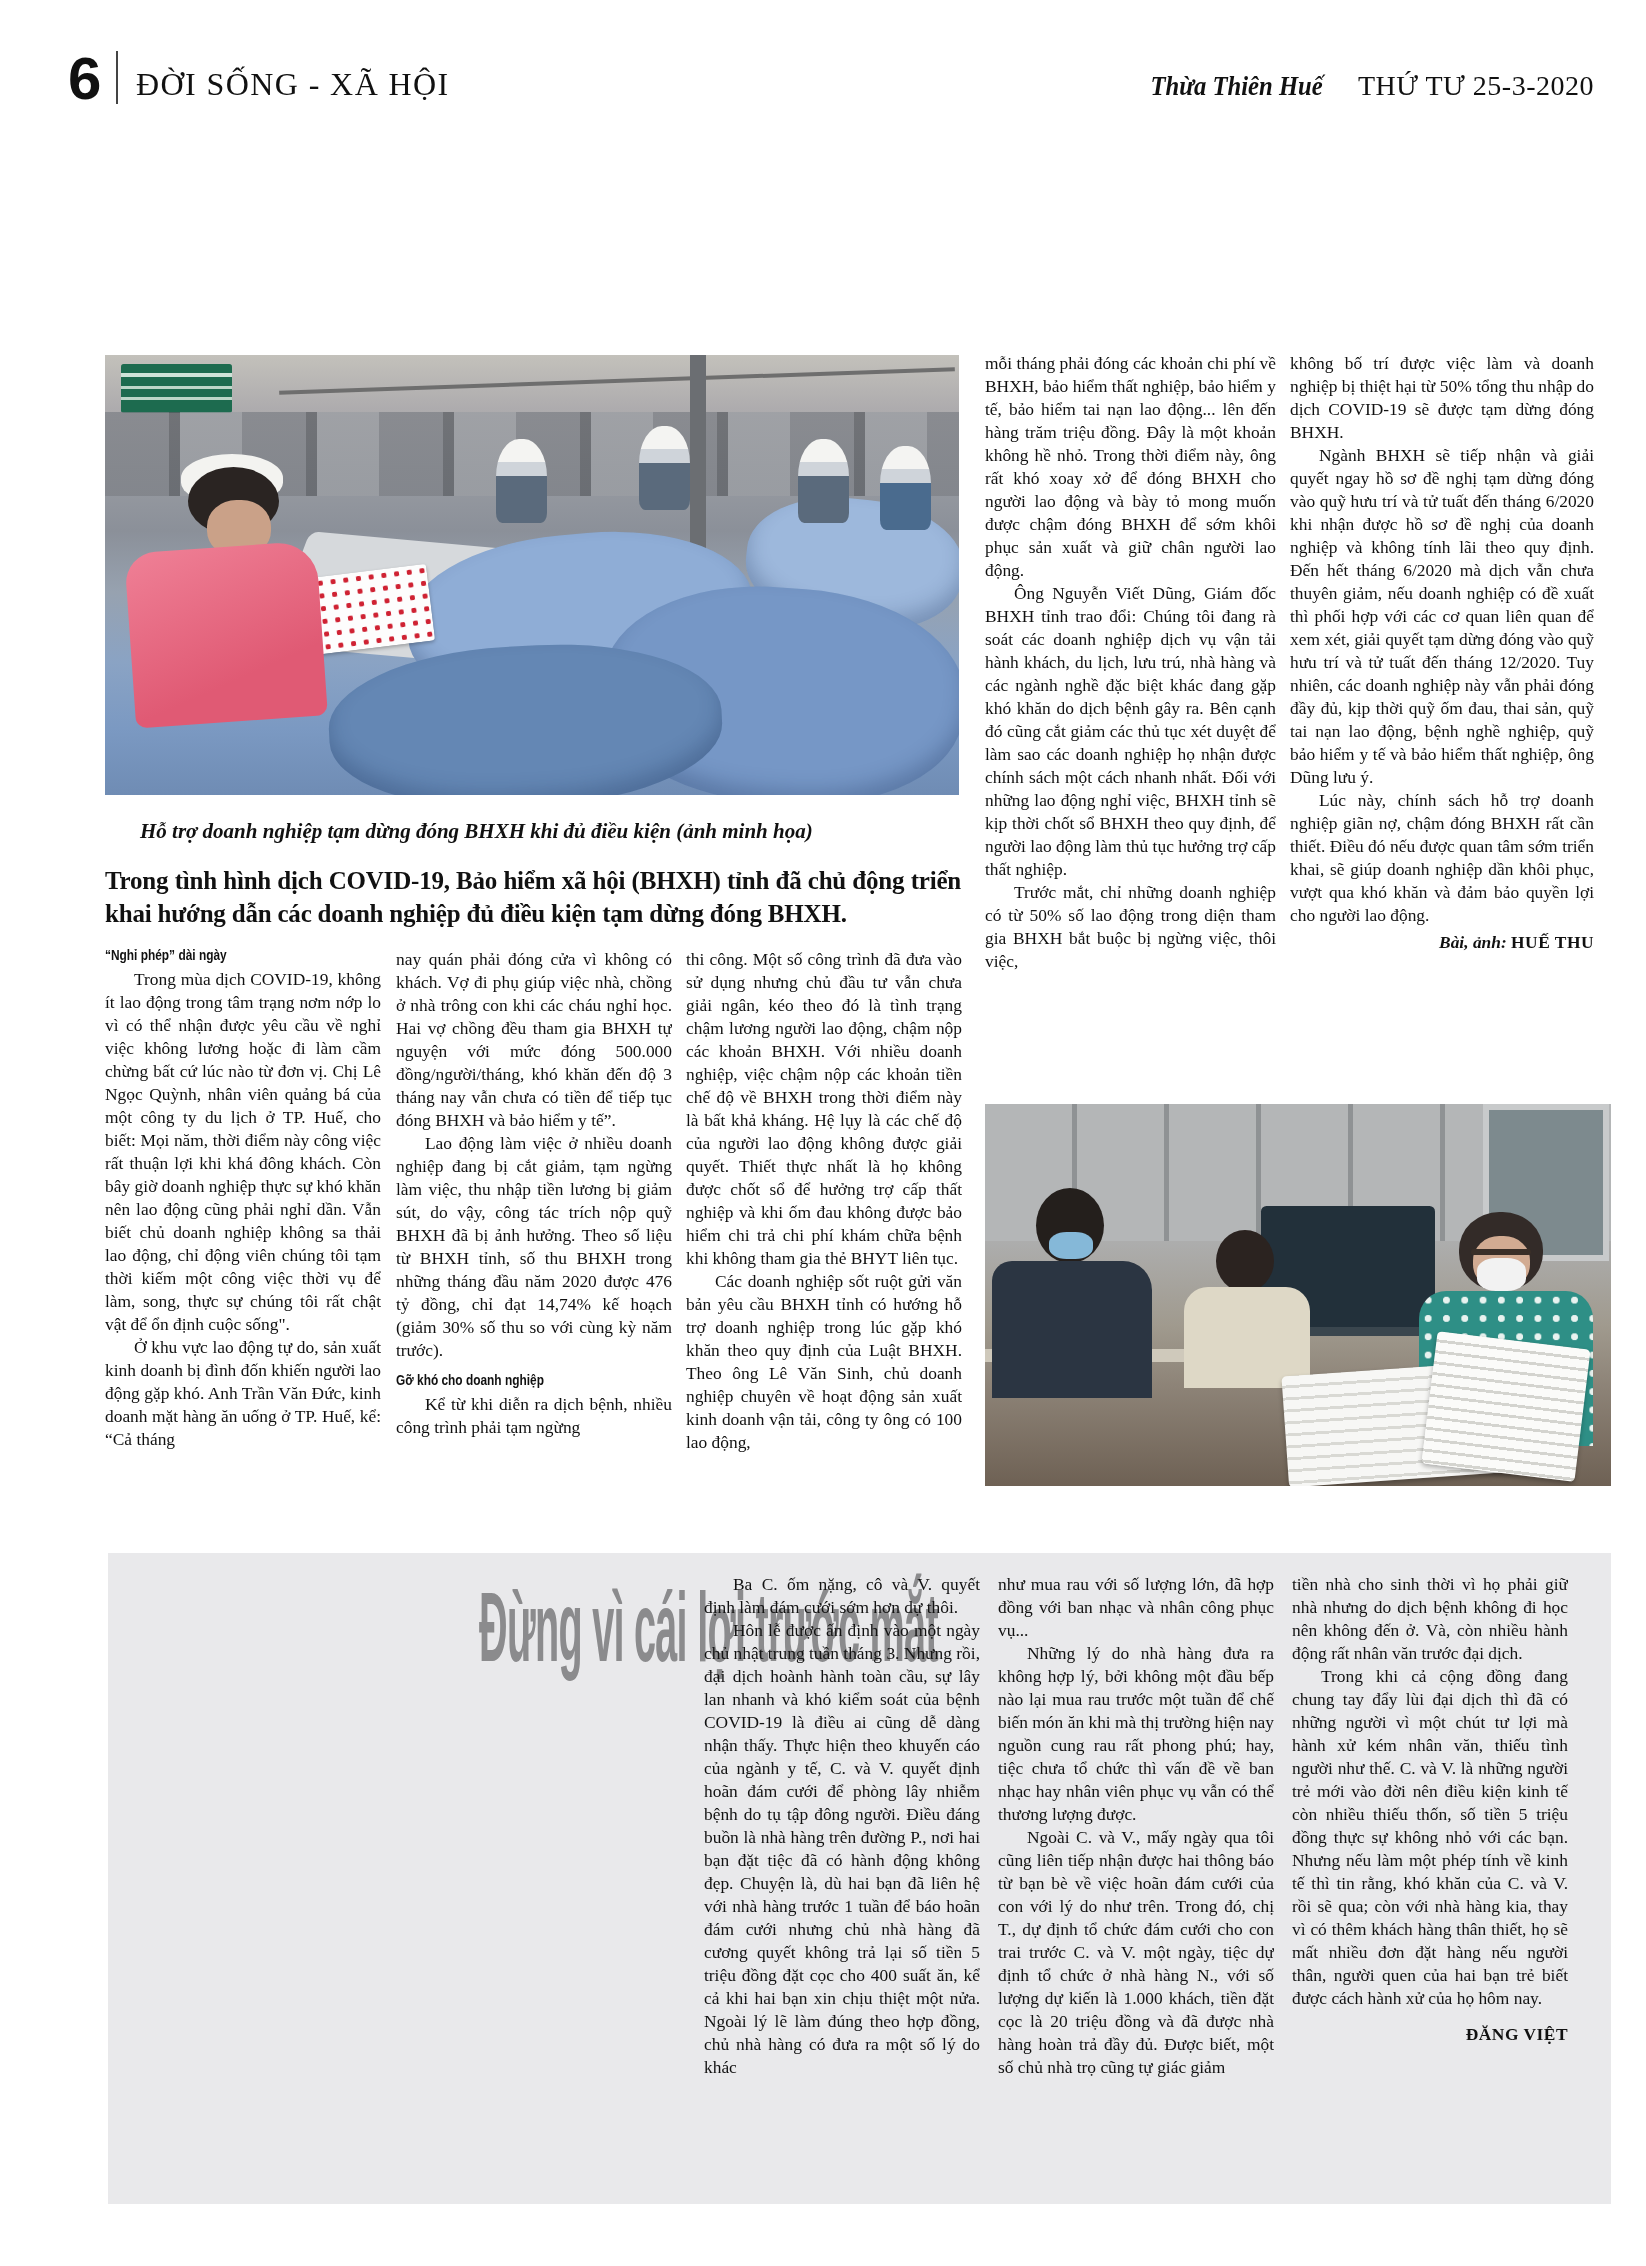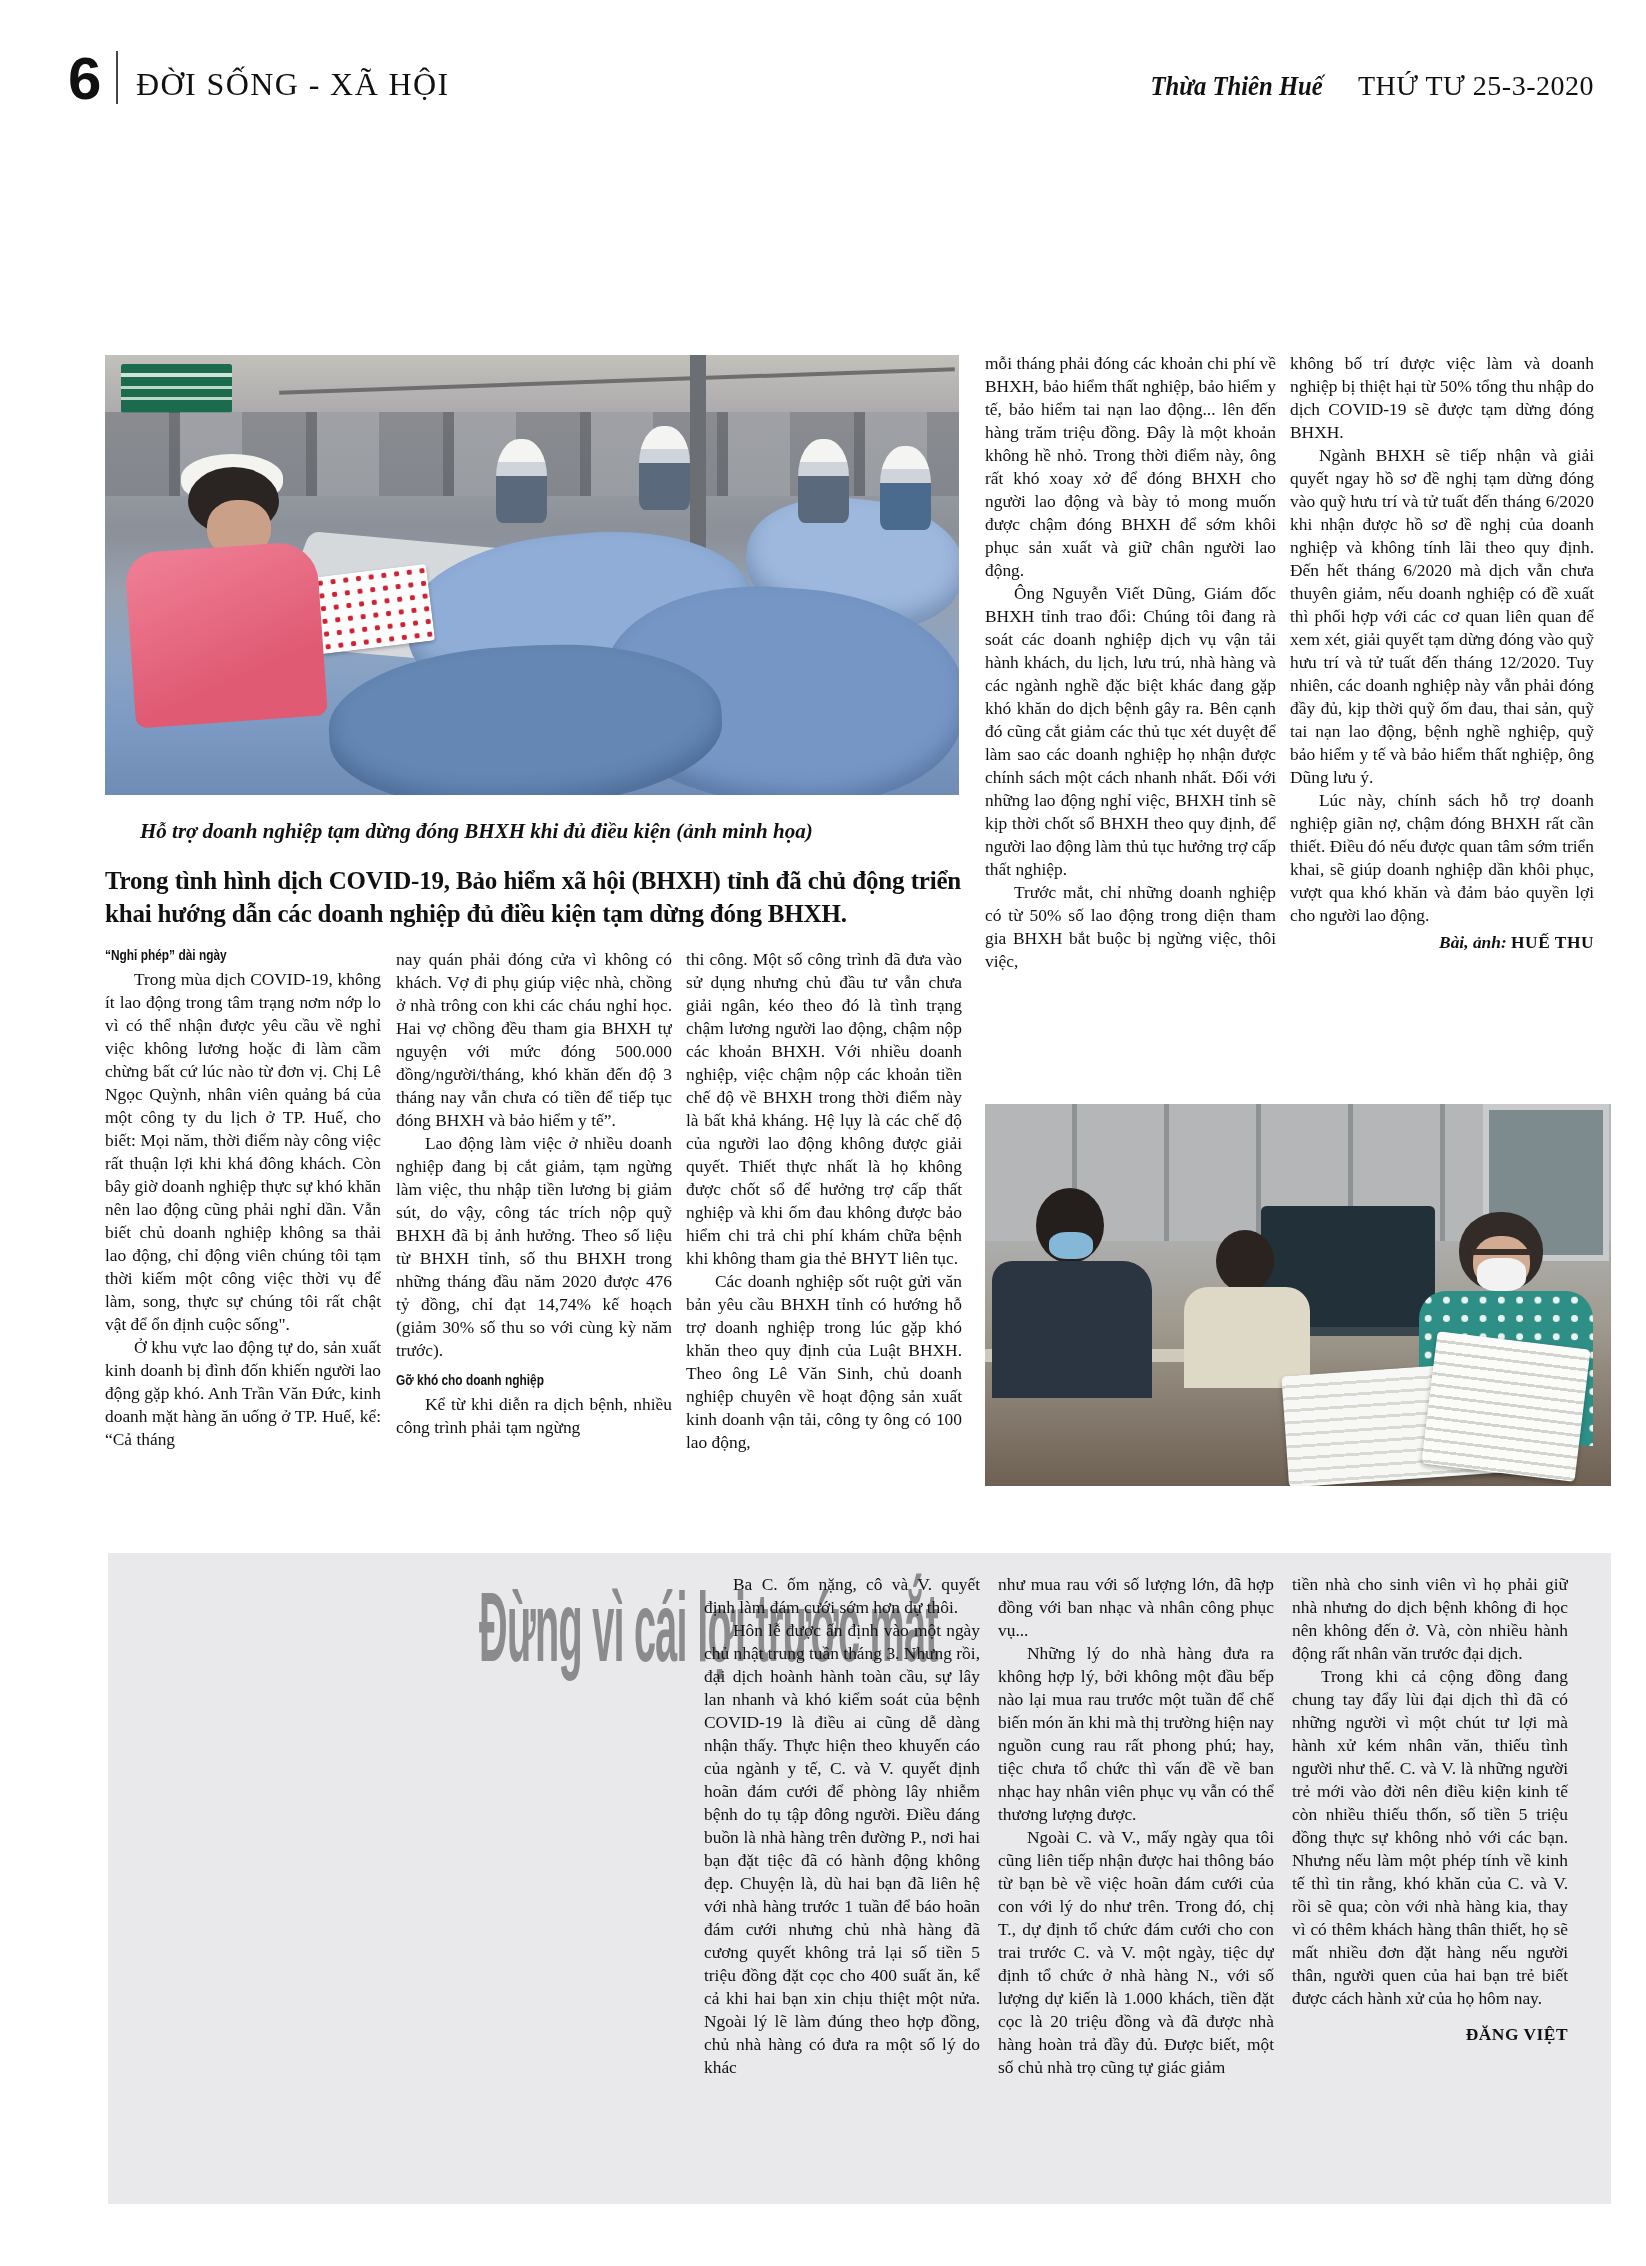--- a/index.html
+++ b/index.html
@@ -229,20 +229,20 @@
     <div class="bcol b1">
       <p class="ind">Ba C. ốm nặng, cô và V. quyết định làm đám cưới sớm hơn dự thôi.</p>
       <p class="ind">Hôn lễ được ấn định vào một ngày chủ nhật trung tuần tháng 3. Nhưng rồi, đại dịch hoành hành toàn cầu, sự lây lan nhanh và khó kiểm soát của bệnh COVID-19 là điều ai cũng dễ dàng nhận thấy. Thực hiện theo khuyến cáo của ngành y tế, C. và V. quyết định hoãn đám cưới để phòng lây nhiễm bệnh do tụ tập đông người. Điều đáng buồn là nhà hàng trên đường P., nơi hai bạn đặt tiệc đã có hành động không đẹp. Chuyện là, dù hai bạn đã liên hệ với nhà hàng trước 1 tuần để báo hoãn đám cưới nhưng chủ nhà hàng đã cương quyết không trả lại số tiền 5 triệu đồng đặt cọc cho 400 suất ăn, kể cả khi hai bạn xin chịu thiệt một nửa. Ngoài lý lẽ làm đúng theo hợp đồng, chủ nhà hàng có đưa ra một số lý do khác</p>
     </div>
     <div class="bcol b2">
       <p>như mua rau với số lượng lớn, đã hợp đồng với ban nhạc và nhân công phục vụ...</p>
       <p class="ind">Những lý do nhà hàng đưa ra không hợp lý, bởi không một đầu bếp nào lại mua rau trước một tuần để chế biến món ăn khi mà thị trường hiện nay nguồn cung rau rất phong phú; hay, tiệc chưa tổ chức thì vấn đề về ban nhạc hay nhân viên phục vụ vẫn có thể thương lượng được.</p>
       <p class="ind">Ngoài C. và V., mấy ngày qua tôi cũng liên tiếp nhận được hai thông báo từ bạn bè về việc hoãn đám cưới của con với lý do như trên. Trong đó, chị T., dự định tổ chức đám cưới cho con trai trước C. và V. một ngày, tiệc dự định tổ chức ở nhà hàng N., với số lượng dự kiến là 1.000 khách, tiền đặt cọc là 20 triệu đồng và đã được nhà hàng hoàn trả đầy đủ. Được biết, một số chủ nhà trọ cũng tự giác giảm</p>
     </div>
     <div class="bcol b3">
-      <p>tiền nhà cho sinh viên vì họ phải giữ nhà nhưng do dịch bệnh không đi học nên không đến ở. Và, còn nhiều hành động rất nhân văn trước đại dịch.</p>
+      <p>tiền nhà cho sinh thời vì họ phải giữ nhà nhưng do dịch bệnh không đi học nên không đến ở. Và, còn nhiều hành động rất nhân văn trước đại dịch.</p>
       <p class="ind">Trong khi cả cộng đồng đang chung tay đẩy lùi đại dịch thì đã có những người vì một chút tư lợi mà hành xử kém nhân văn, thiếu tình người như thế. C. và V. là những người trẻ mới vào đời nên điều kiện kinh tế còn nhiều thiếu thốn, số tiền 5 triệu đồng thực sự không nhỏ với các bạn. Nhưng nếu làm một phép tính về kinh tế thì tin rằng, khó khăn của C. và V. rồi sẽ qua; còn với nhà hàng kia, thay vì có thêm khách hàng thân thiết, họ sẽ mất nhiều đơn đặt hàng nếu người thân, người quen của hai bạn trẻ biết được cách hành xử của họ hôm nay.</p>
       <p class="author">ĐĂNG VIỆT</p>
     </div>
   </div>
 
 </div>
 
 
 </body></html>

